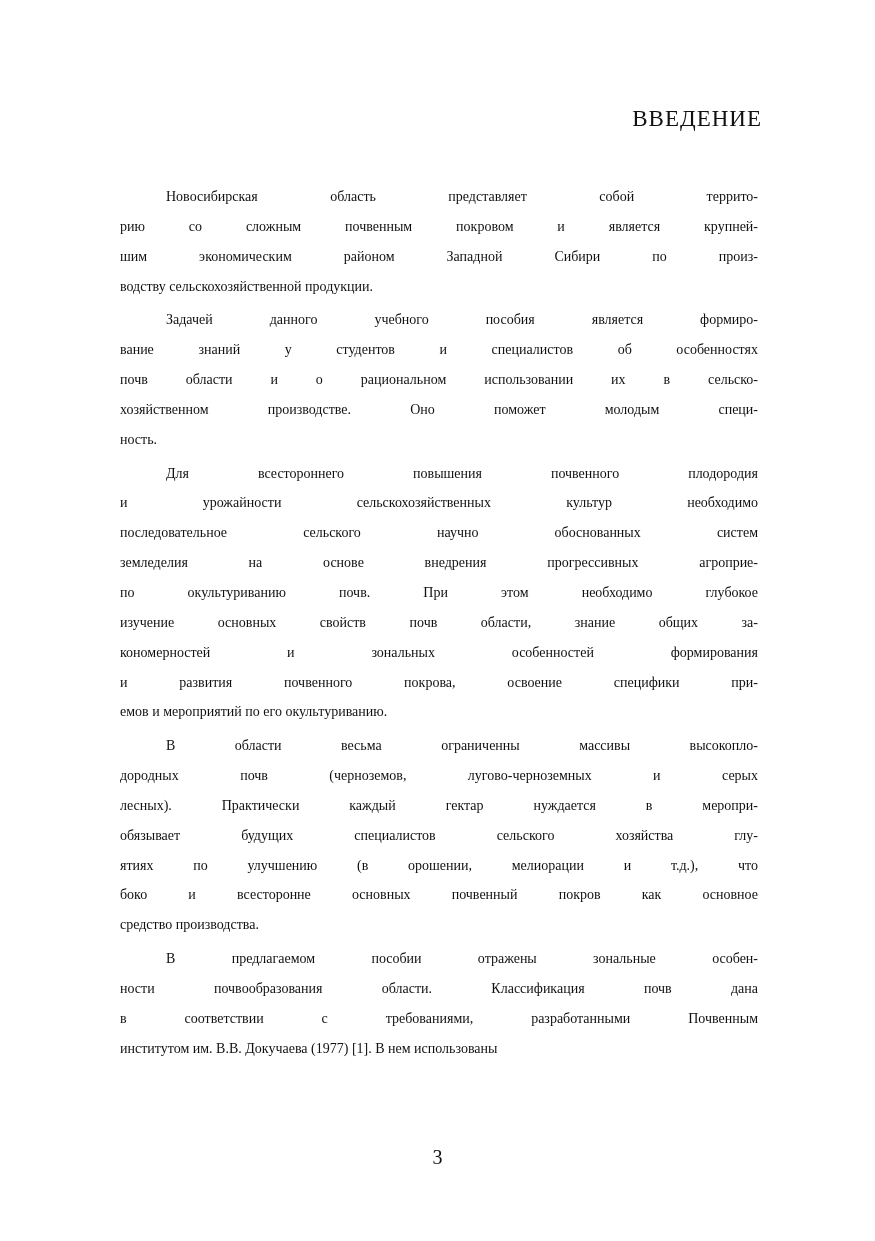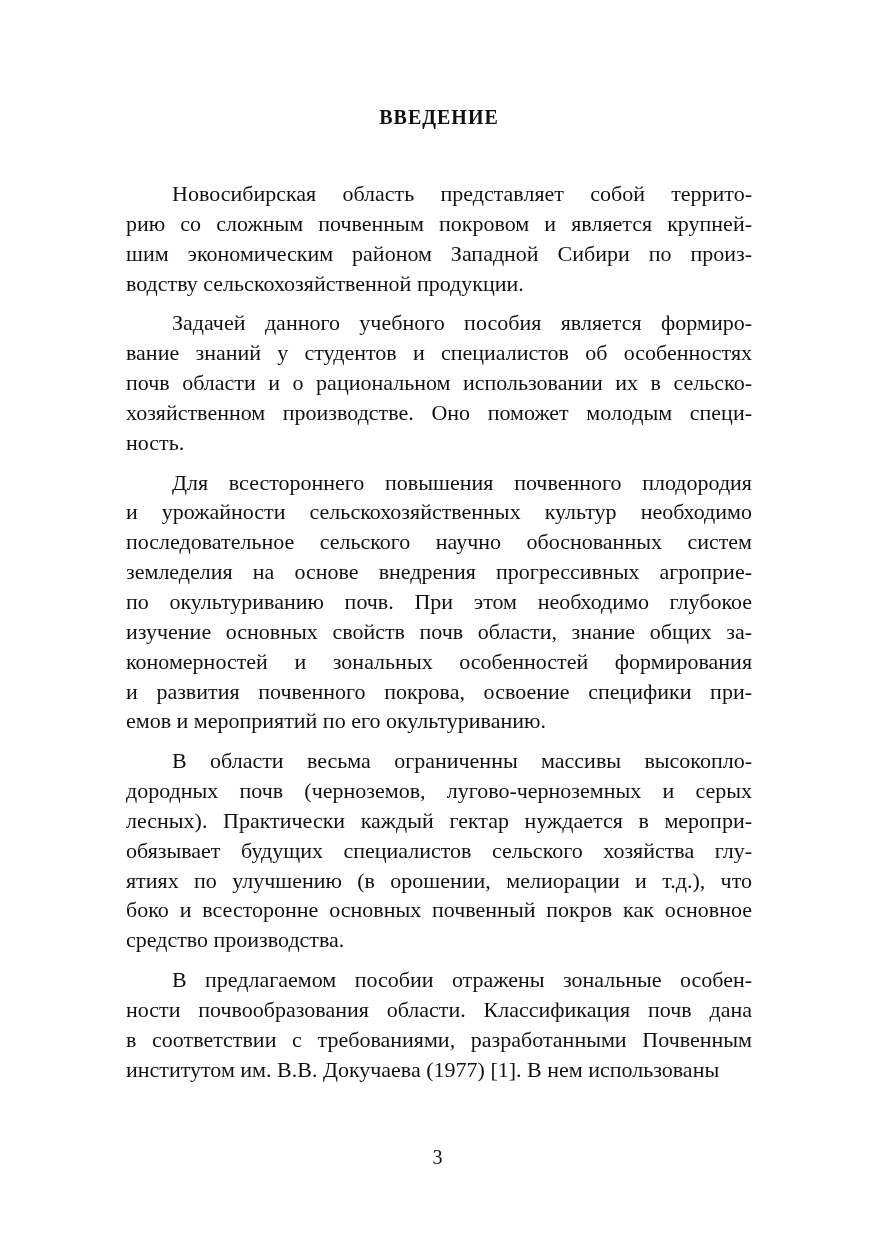--- a/index.html
+++ b/index.html
@@ -17,32 +17,32 @@
     position: relative;
     width: 875px;
     height: 1241px;
     background: #ffffff;
     box-sizing: border-box;
     padding: 106px 113px 0 116px;
     overflow: hidden;
   }
   .title {
     margin: 0 0 50px 0;
-    text-align: center;
-    font-weight: bold;
-    font-size: 20px;
+    text-align: right;
+    font-weight: normal;
+    font-size: 23px;
     letter-spacing: 1px;
   }
   .body-text {
     width: 646px;
   }
   .para {
-    margin: 10px;
+    margin: 4px;
     padding: 0;
-    font-size: 22px;
+    font-size: 14px;
     line-height: 29.85px;
   }
   .line {
     display: block;
     text-align: justify;
     text-align-last: justify;
   }
   .line.first {
     text-indent: 46px;
   }

